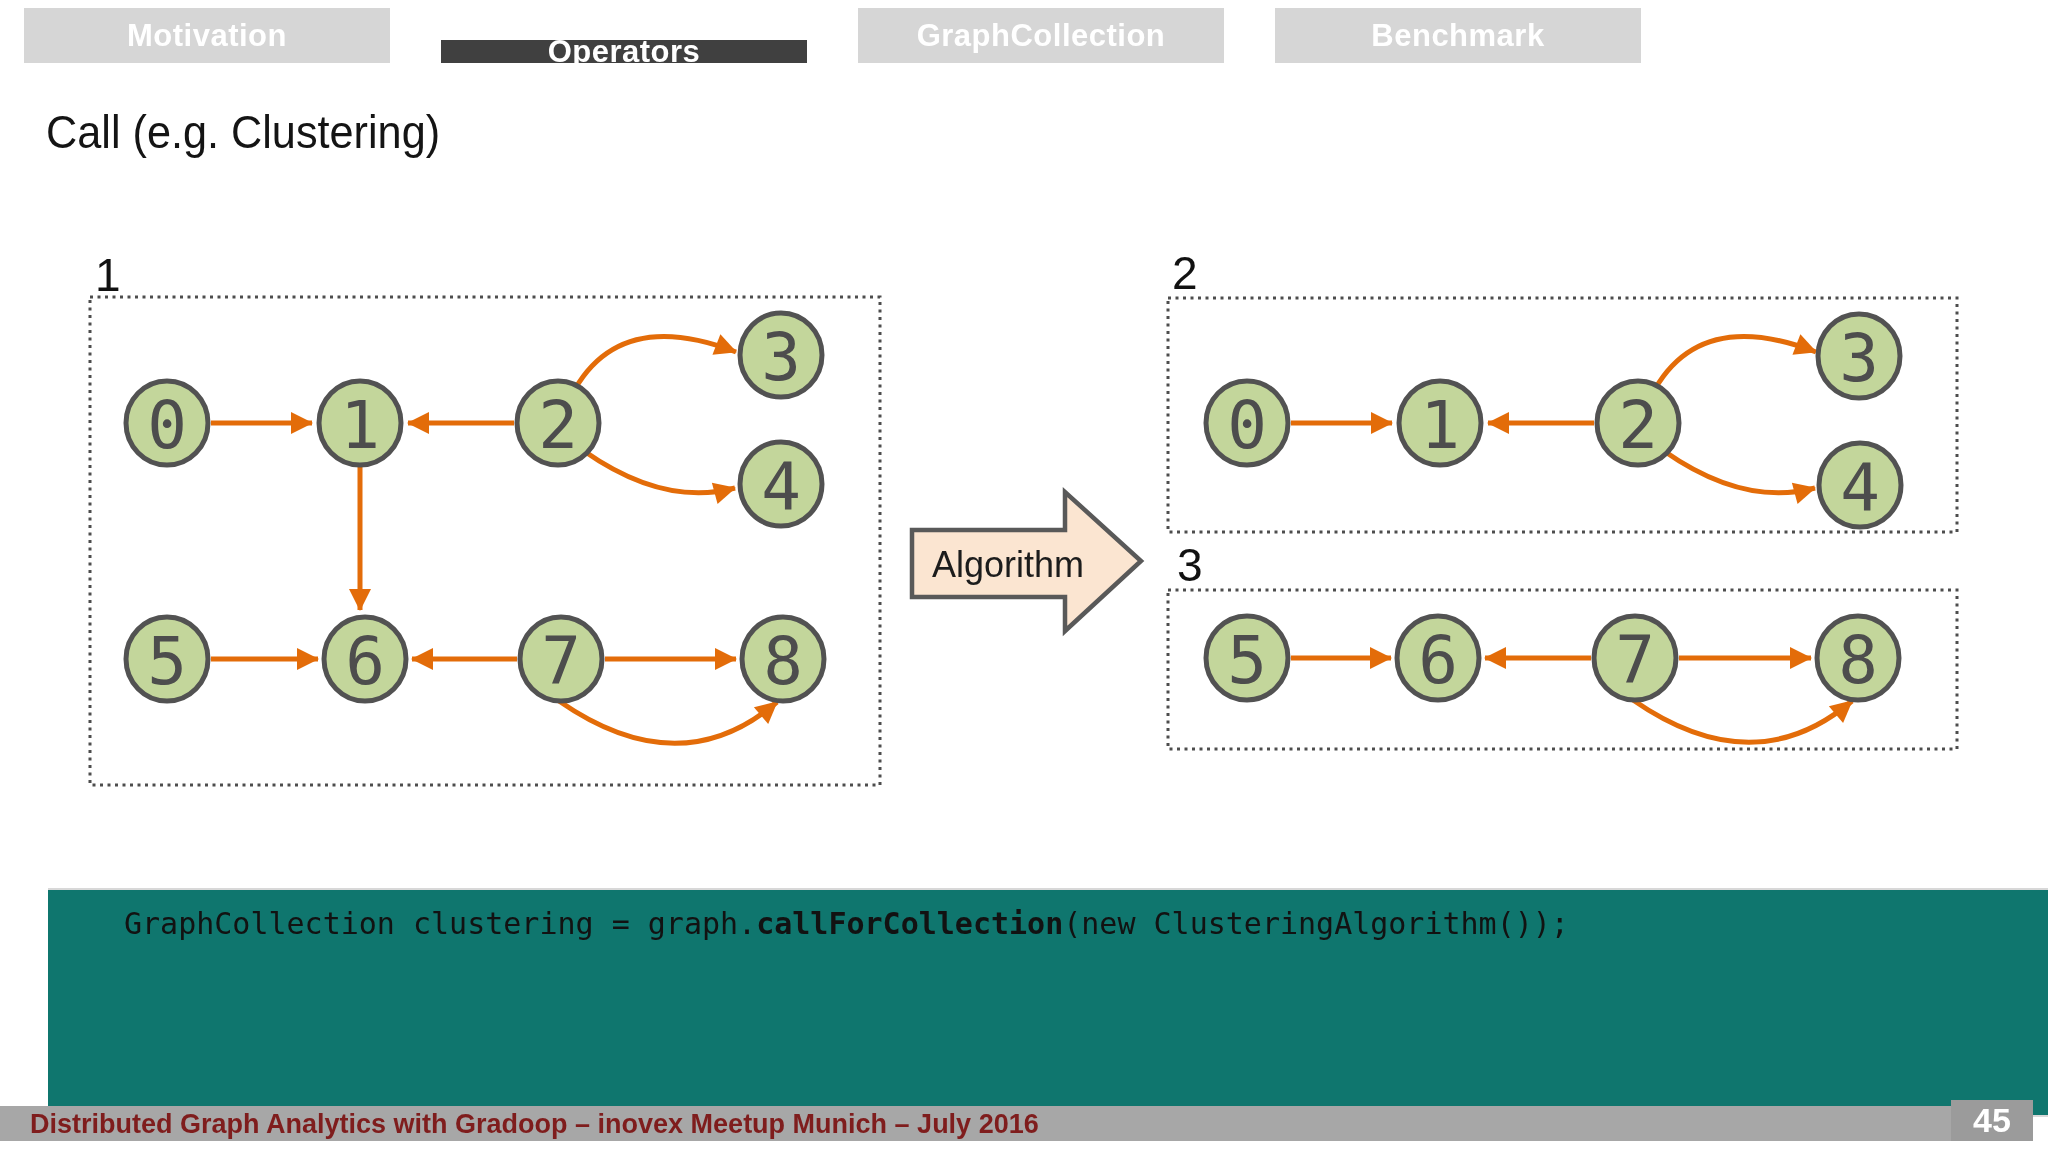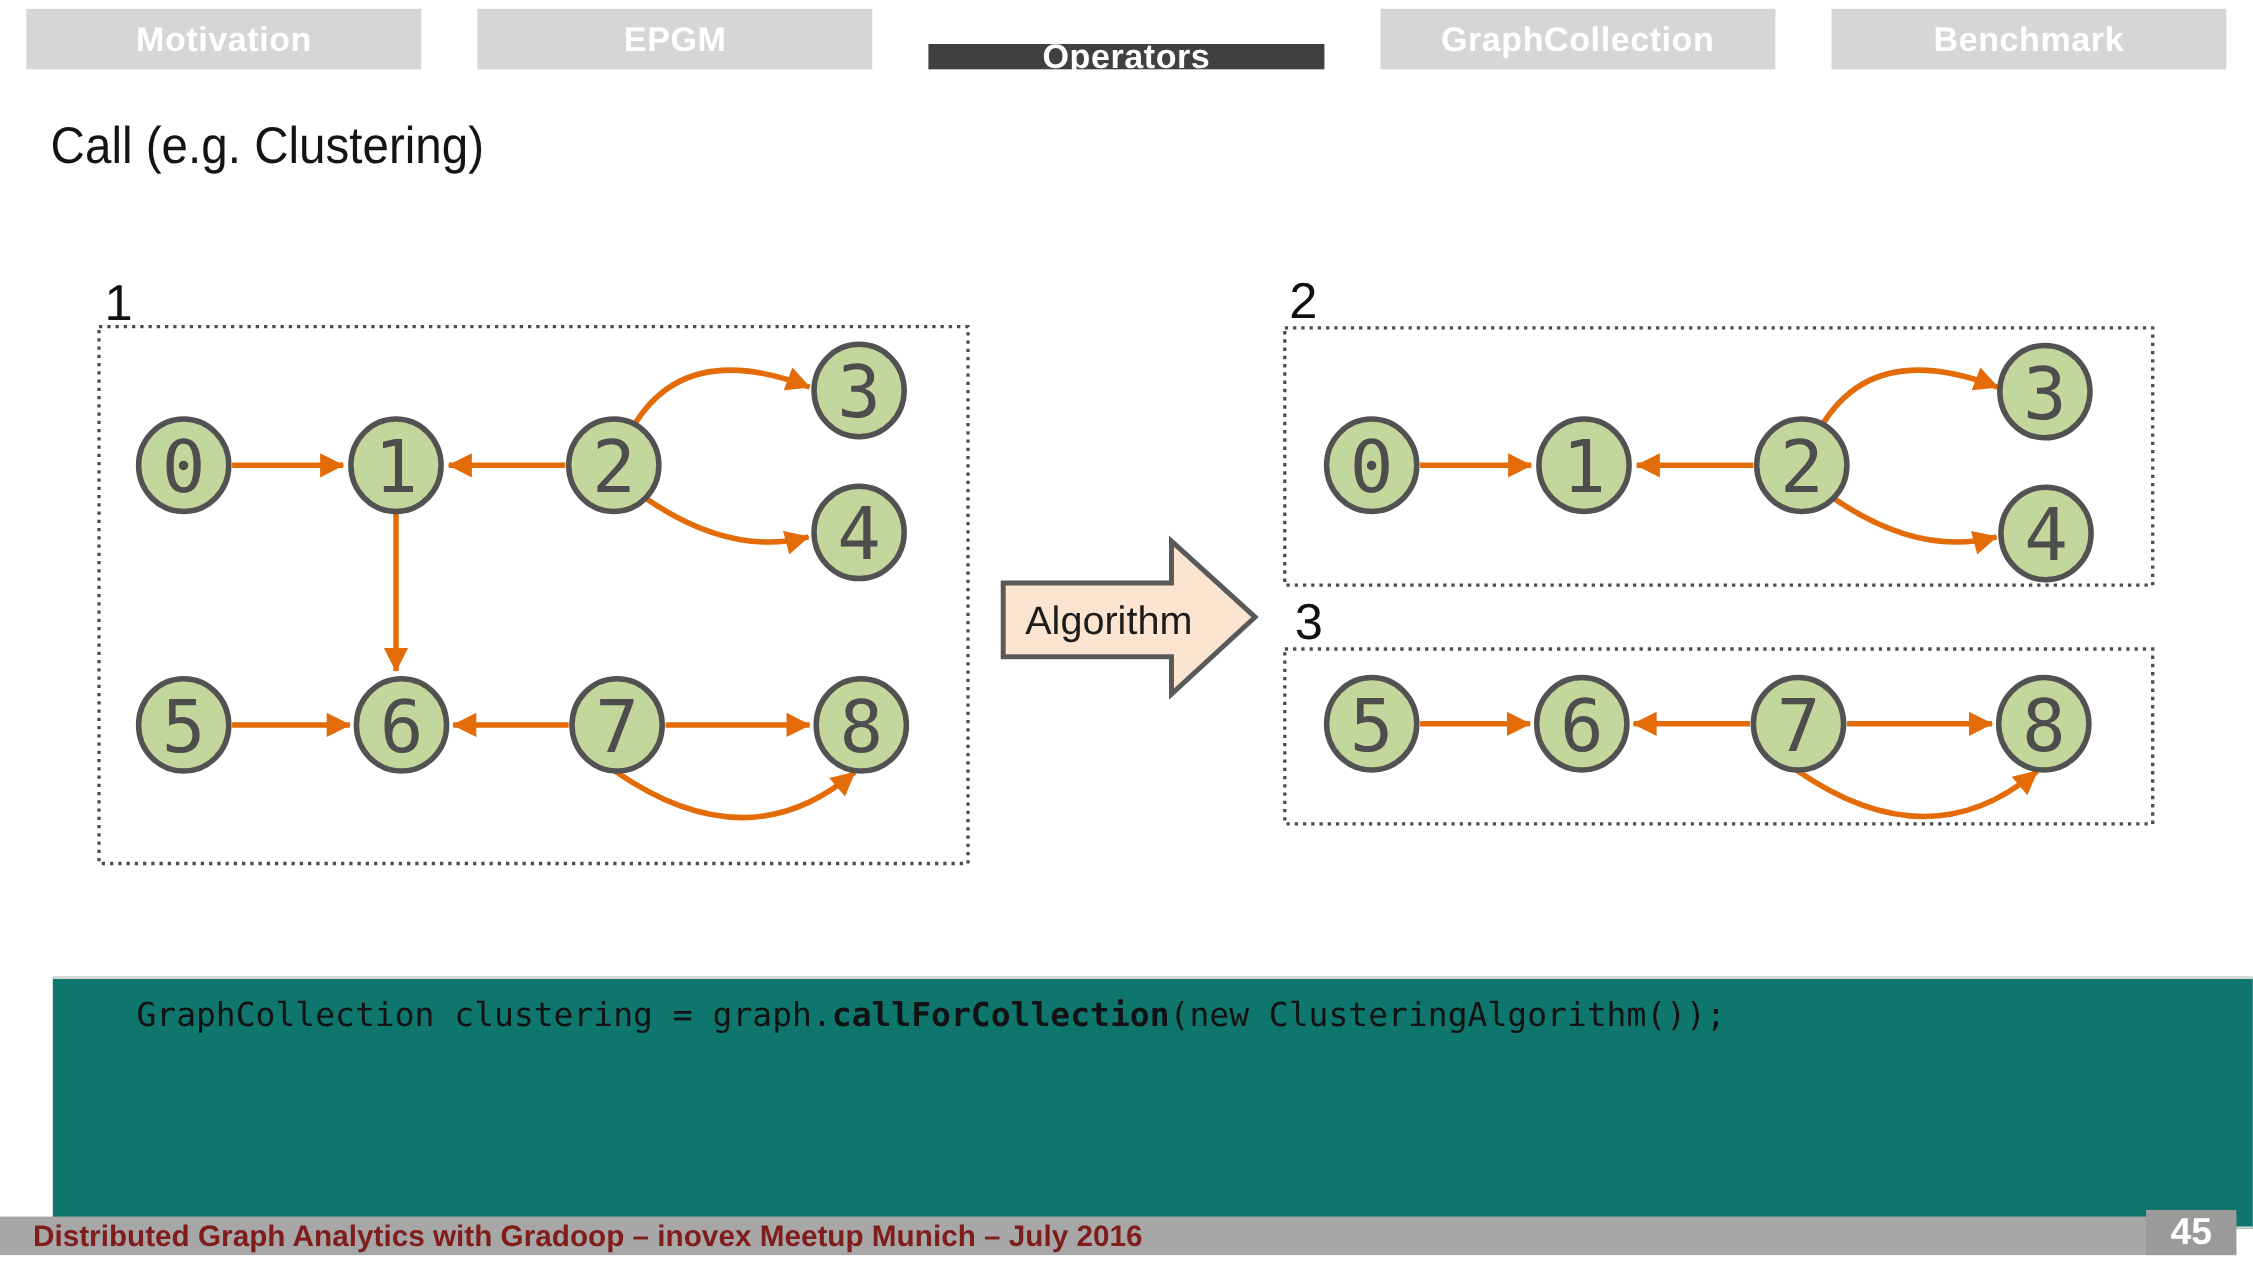--- a/index.html
+++ b/index.html
@@ -4,21 +4,21 @@
 <style>
   html,body { margin:0; padding:0; }
   body {
     width:2048px; height:1152px; position:relative; overflow:hidden;
     background:#ffffff;
     font-family:"Liberation Sans", sans-serif;
   }
 
   
   .tabs {
-    position:absolute; top:8px; left:24px; width:2000px; height:55px;
+    position:absolute; top:8px; left:24px; width:1617px; height:55px;
     display:flex; gap:51px;text-align:right;
   }
   .tab {
     flex:1; background:#d6d6d6; color:#ffffff;
     font-weight:bold; font-size:31px; letter-spacing:0.5px;
     display:flex; align-items:center; justify-content:center;
     user-select:none;
   }
   .tab.active { background:#404040;margin-top:32px; }
 
@@ -72,21 +72,20 @@
     position:absolute; right:15px; top:1100px; width:82px; height:41px;
     background:#9b9b9b; color:#ffffff; font-weight:bold; font-size:34px;
     display:flex; align-items:center; justify-content:center;
   }
 </style>
 </head>
 <body>
 
 <div class="tabs">
   <div class="tab">Motivation</div>
-  <div class="tab">EPGM</div>
   <div class="tab active">Operators</div>
   <div class="tab">GraphCollection</div>
   <div class="tab">Benchmark</div>
 </div>
 
 <div class="title">Call (e.g. Clustering)</div>
 
 <svg class="diagram" width="2048" height="800" viewBox="0 0 2048 800">
   <defs>
     <marker id="ah" markerUnits="userSpaceOnUse" markerWidth="30" markerHeight="26" refX="22" refY="12" orient="auto">

